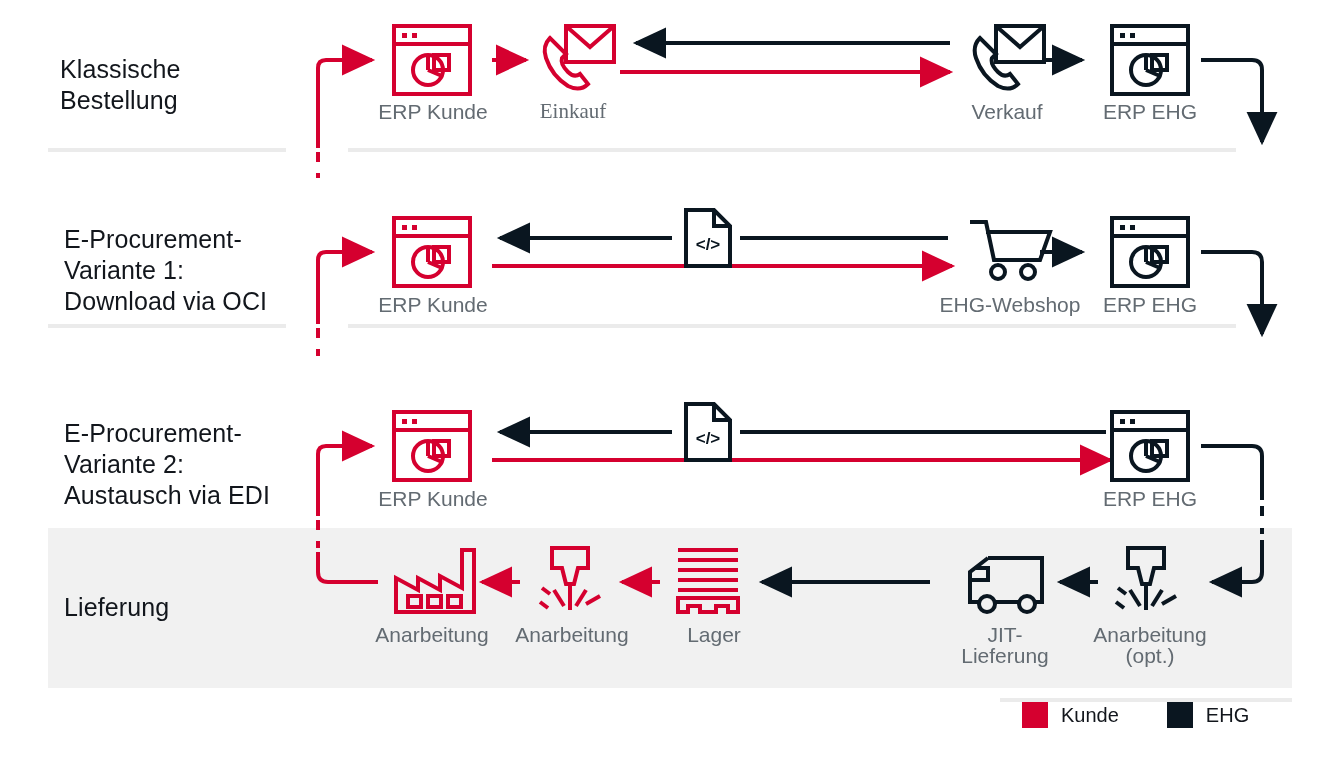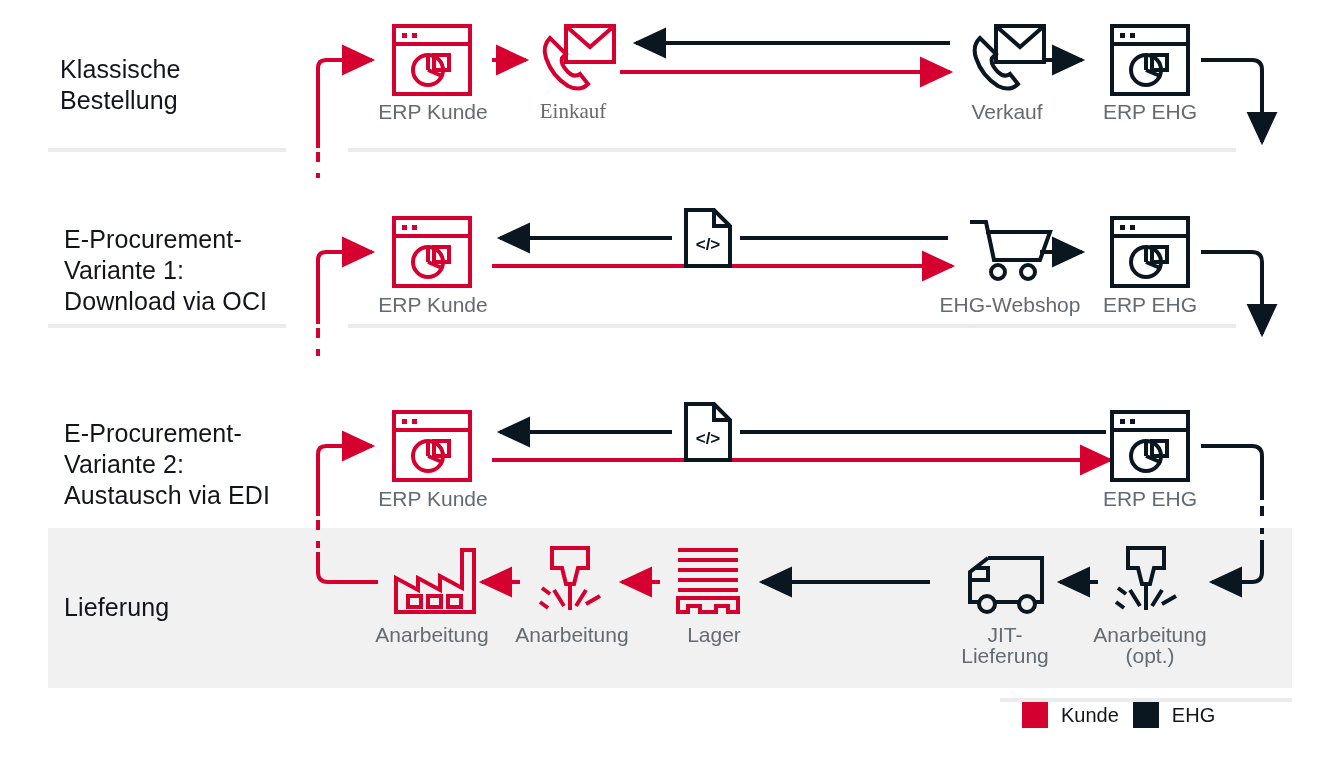--- a/index.html
+++ b/index.html
@@ -259,19 +259,19 @@
       <line x1="48" y1="46" x2="38" y2="62"></line>
       <line x1="62" y1="52" x2="48" y2="60"></line>
     </g>
   </svg>
 
   <div class="legend" style="left:1022px;top:702px;">
     <div class="legend-item">
       <span class="swatch" style="background:#D5002F;"></span>
       <span class="legend-label">Kunde</span>
     </div>
-    <div class="legend-item" style="">
+    <div class="legend-item" style="margin-left:34px;">
       <span class="swatch" style="background:#0A1620;"></span>
       <span class="legend-label">EHG</span>
     </div>
   </div>
 
 </div>
 
 </body></html>

